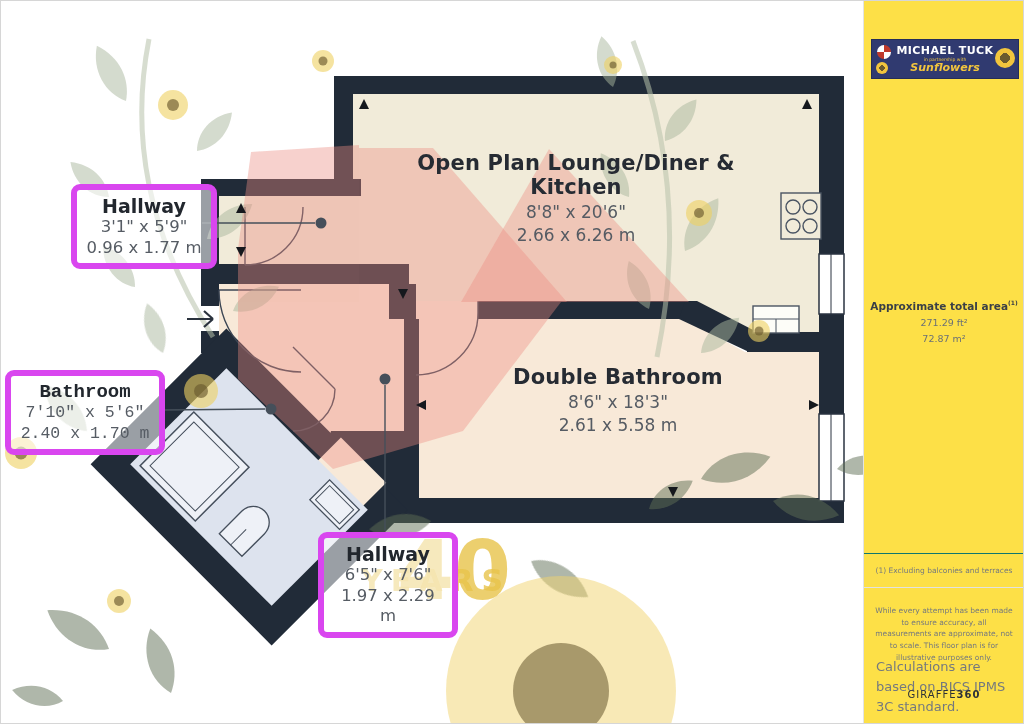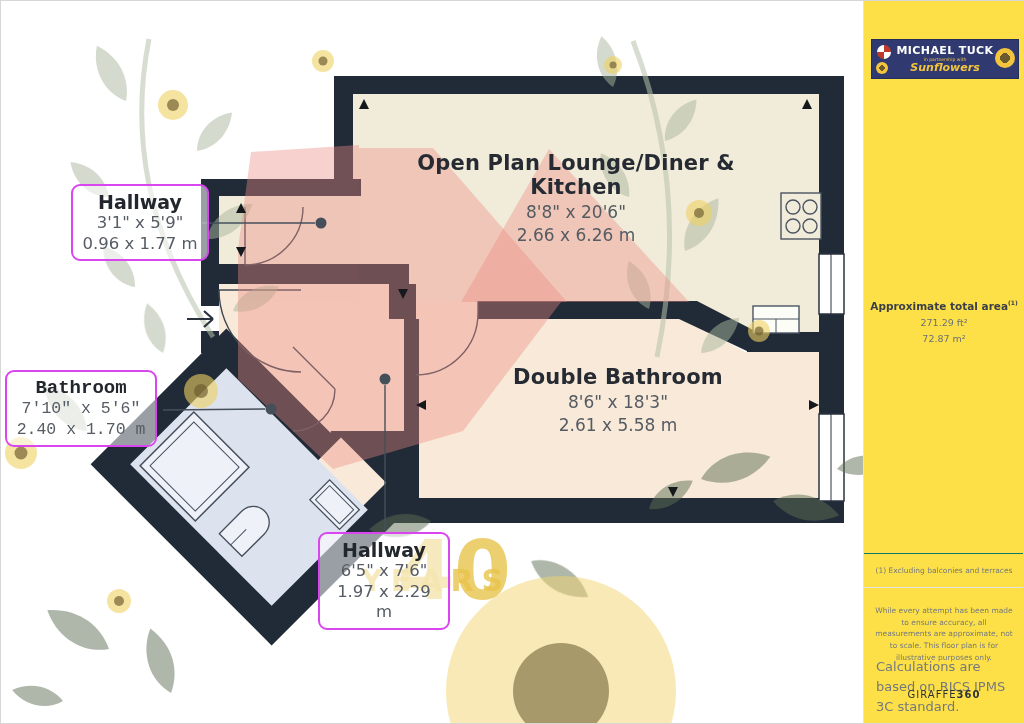--- a/index.html
+++ b/index.html
@@ -5,21 +5,21 @@
   html,body{margin:0;padding:0;background:#fff;}
   .page{position:relative;width:1022px;height:722px;border:1px solid #d6d6d6;background:#ffffff;
         font-family:"DejaVu Sans", sans-serif;overflow:hidden;}
   .plan{position:absolute;left:0;top:0;width:862px;height:722px;}
   
   .room-label{position:absolute;text-align:center;color:#262b33;pointer-events:none;}
   .room-label .t{font-size:21px;font-weight:700;letter-spacing:.2px;}
   .room-label .d{font-size:17px;font-weight:400;color:#555b63;margin-top:3px;}
   
   .label-box{position:absolute;text-align:center;background:rgba(255,255,255,.55);
-             border:2px solid #d946ef;border-radius:9px;padding:5px 8px;}
+             border:6px solid #d946ef;border-radius:9px;padding:5px 8px;}
   .label-box .t{font-size:19px;font-weight:700;color:#22272e;}
   .label-box .d{font-size:16.5px;color:#565c64;line-height:1.25;}
   
   .sidebar{position:absolute;left:862px;top:0;width:160px;height:722px;background:#fde047;border-left:1px solid #e3e3e3;}
   .logo{position:absolute;top:38px;left:7px;width:146px;height:38px;background:#303a70;border:1px solid #252e58;
         display:flex;flex-direction:column;align-items:center;justify-content:center;line-height:1;}
   .logo .l1{color:#ffffff;font-weight:800;font-size:11px;letter-spacing:.4px;white-space:nowrap;}
   .logo .l2{color:#f2c53d;font-size:4.5px;margin-top:2px;}
   .logo .l3{color:#f2c53d;font-size:11px;font-style:italic;font-weight:700;}
   .flower{position:absolute;border-radius:50%;background:radial-gradient(circle,#6b5a2e 0 34%,#f2c53d 34% 100%);}

